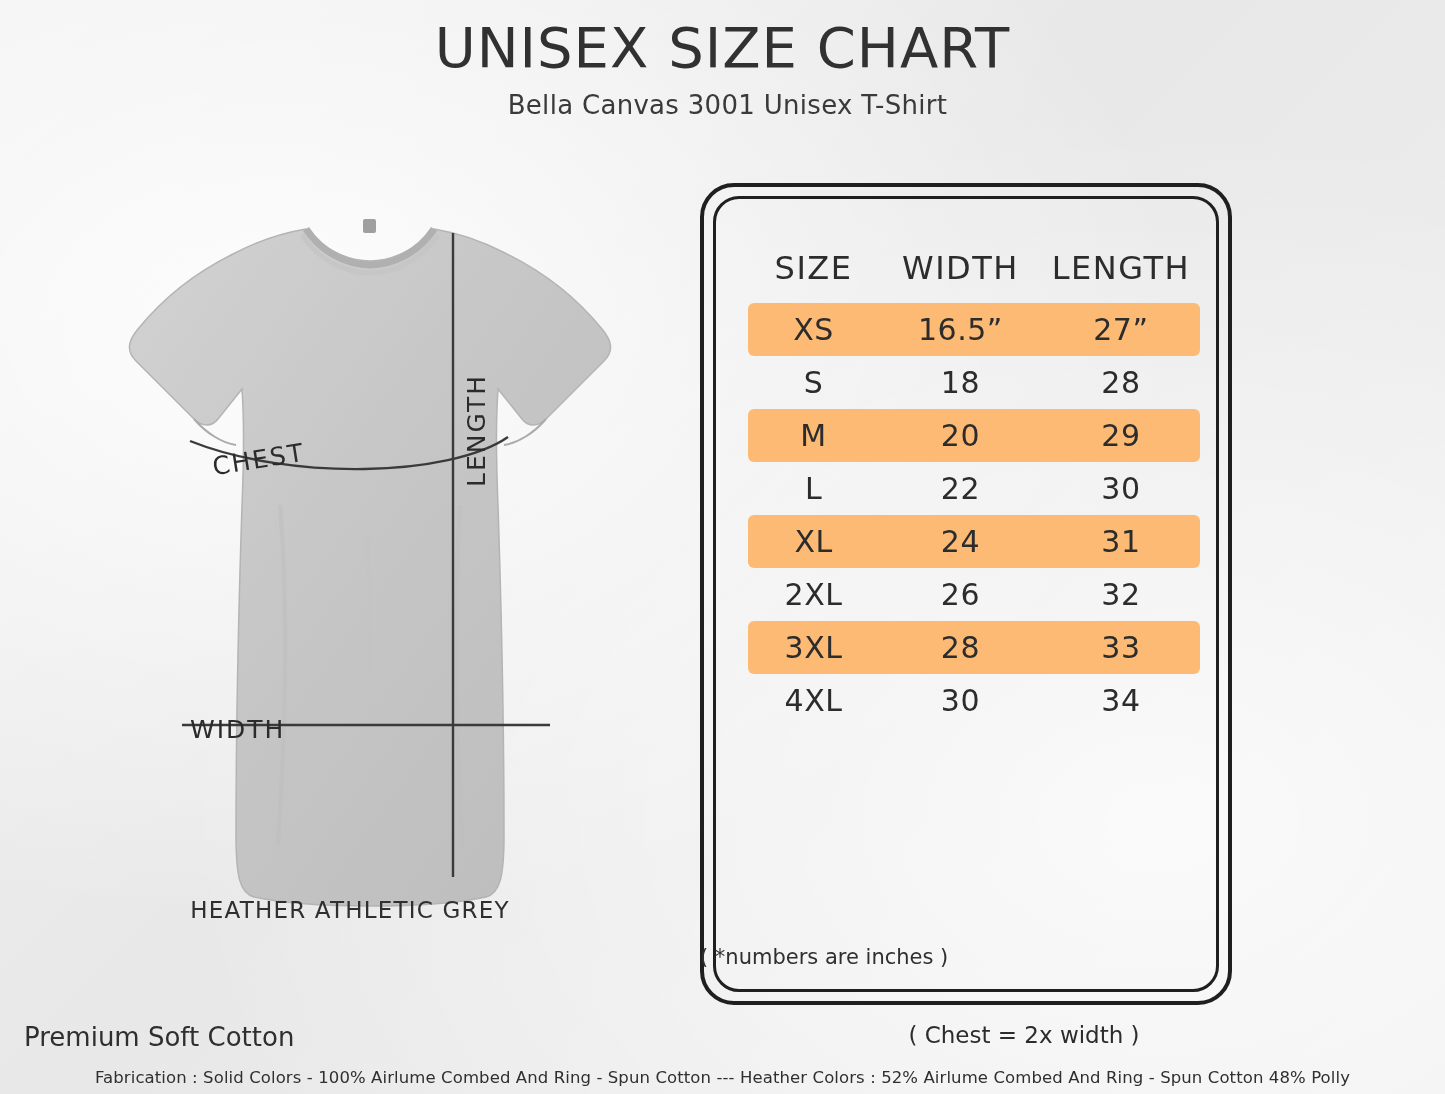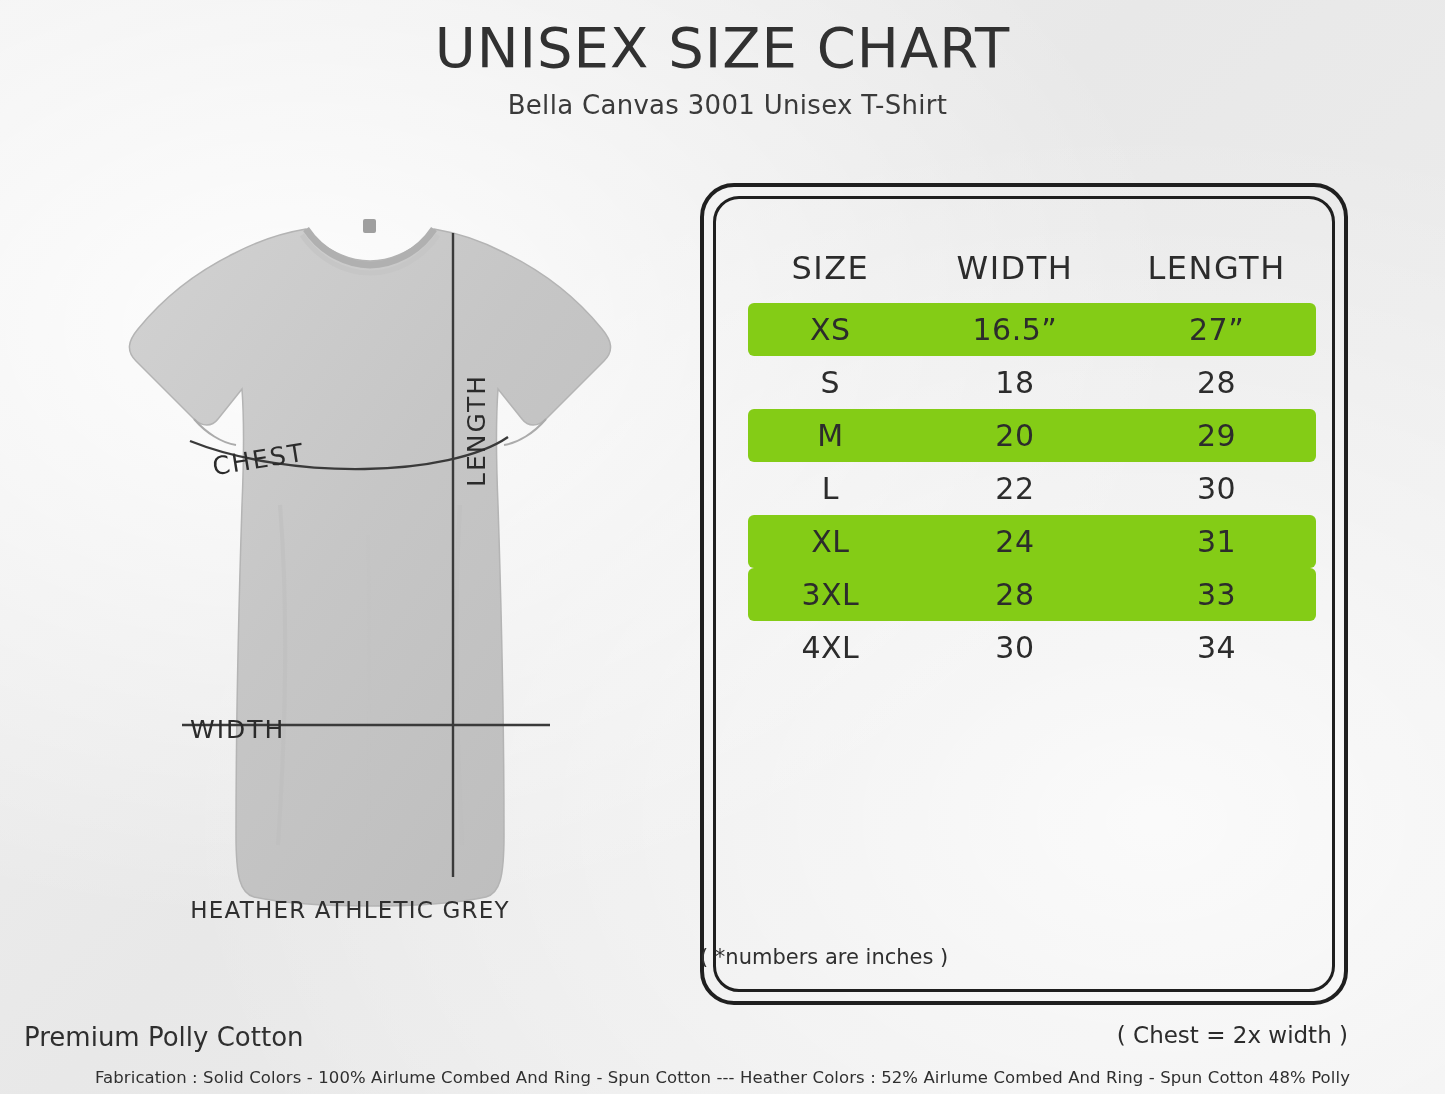--- a/index.html
+++ b/index.html
@@ -98,21 +98,21 @@
     top: 282px;
     transform: rotate(-90deg);
     transform-origin: left top;
   }
 
   
   .table-card {
     position: absolute;
     left: 700px;
     top: 183px;
-    width: 648px;
+    width: 532px;
     height: 822px;
   }
   .frame-outer {
     position: absolute;
     inset: 0;
     border: 4px solid #1f1f1f;
     border-radius: 34px;
   }
   .frame-inner {
     position: absolute;
@@ -147,21 +147,21 @@
   table.size-table th.col-length { width: 35%; }
   table.size-table td {
     font-size: 30px;
     font-weight: 400;
     color: #2c2c2c;
     text-align: center;
     height: 51px;
     letter-spacing: 0.5px;
   }
   tr.shaded td {
-    background: #84cc16;
+    background: #fdba74;
   }
   tr.shaded td:first-child {
     border-top-left-radius: 6px;
     border-bottom-left-radius: 6px;
   }
   tr.shaded td:last-child {
     border-top-right-radius: 6px;
     border-bottom-right-radius: 6px;
   }
   .table-note {
@@ -173,21 +173,21 @@
     font-size: 21px;
     color: #2f2f2f;
   }
 
   
   .chest-note {
     position: absolute;
     left: 700px;
     width: 648px;
     top: 1022px;
-    text-align: right;
+    text-align: center;
     font-size: 23px;
     color: #2c2c2c;
   }
   .premium-note {
     position: absolute;
     left: 24px;
     top: 1022px;
     font-size: 26px;
     color: #2f2f2f;
   }
@@ -309,34 +309,39 @@
             <tr class="">
               <td>L</td>
               <td>22</td>
               <td>30</td>
             </tr>
             <tr class="shaded">
               <td>XL</td>
               <td>24</td>
               <td>31</td>
             </tr>
+            <tr class="">
+              <td>2XL</td>
+              <td>26</td>
+              <td>32</td>
+            </tr>
             <tr class="shaded">
               <td>3XL</td>
               <td>28</td>
               <td>33</td>
             </tr>
             <tr class="">
               <td>4XL</td>
               <td>30</td>
               <td>34</td>
             </tr>
           </tbody>
       </table>
     </div>
 
     <div class="table-note">( *numbers are inches )</div>
   </div>
 
   <div class="chest-note">( Chest = 2x width )</div>
-  <div class="premium-note">Premium Polly Cotton</div>
+  <div class="premium-note">Premium Soft Cotton</div>
   <div class="fabrication-note">Fabrication : Solid Colors - 100% Airlume Combed And Ring - Spun Cotton --- Heather Colors : 52% Airlume Combed And Ring - Spun Cotton 48% Polly</div>
 
 </div>
 
 </body></html>

